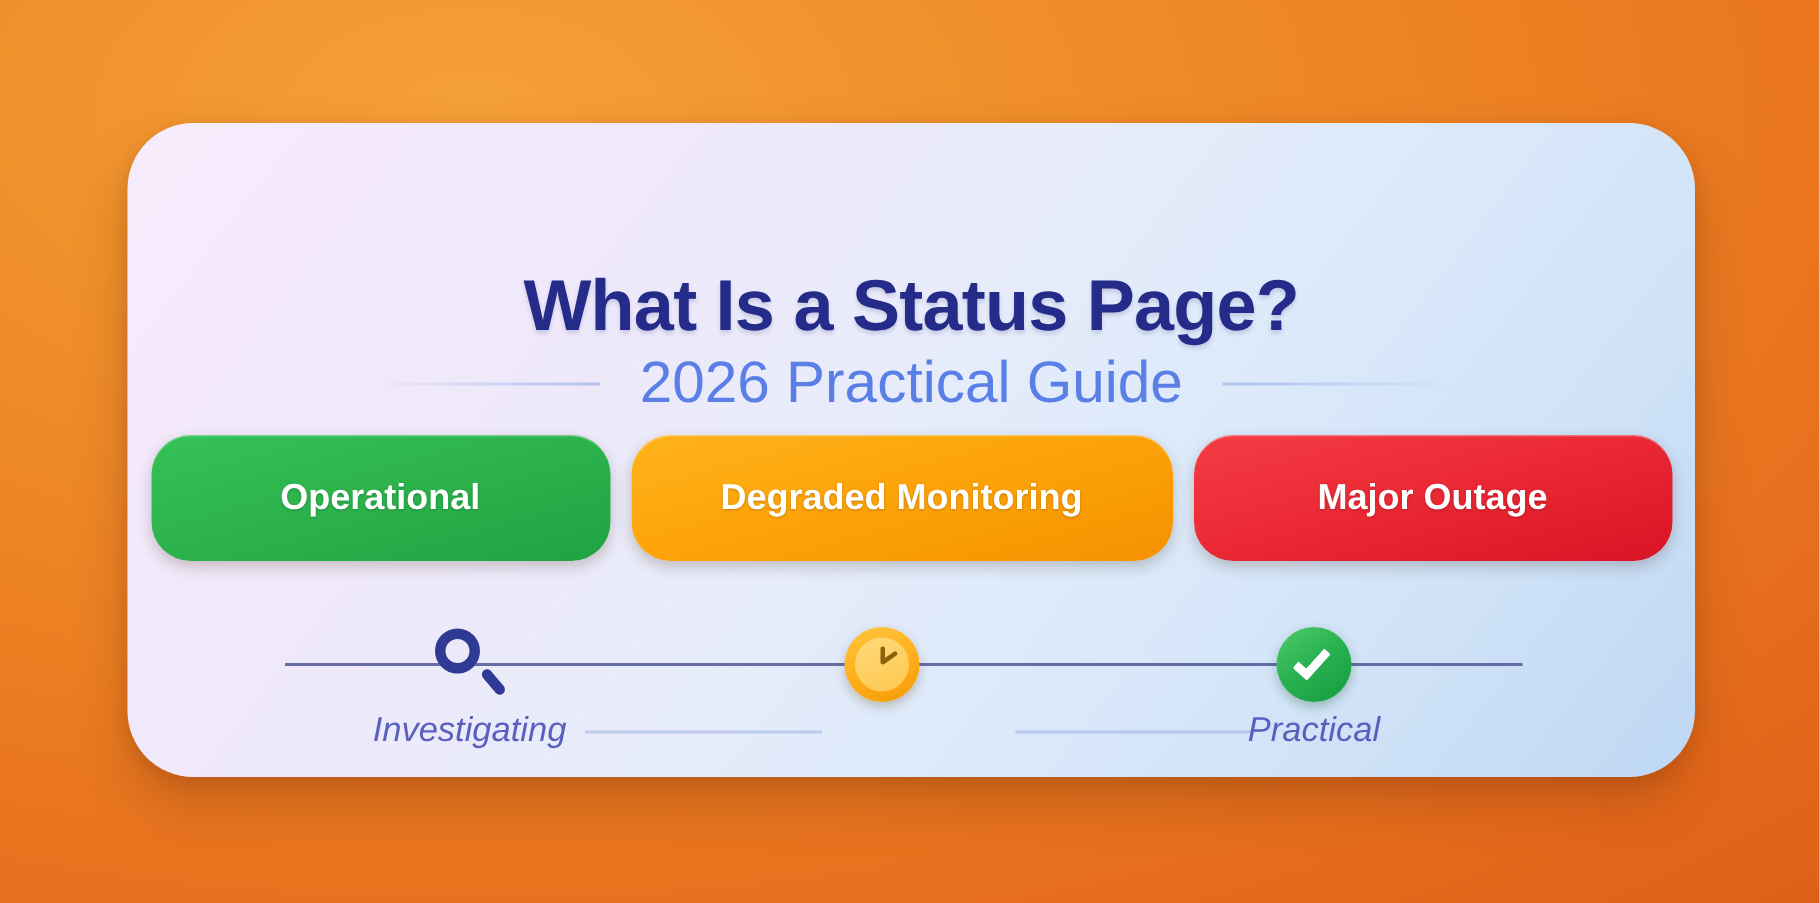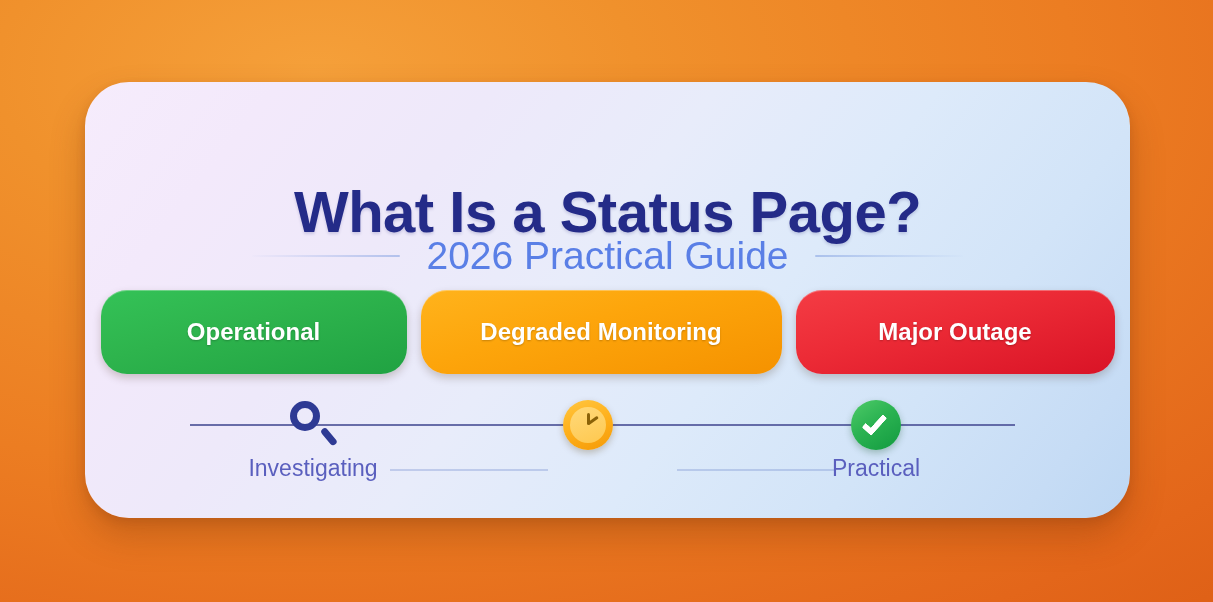--- a/index.html
+++ b/index.html
@@ -45,21 +45,21 @@
       0 4px 10px rgba(120, 50, 10, 0.16);
   }
 
   
   #title {
     position: absolute;
     left: 0;
     top: 48px;
     width: 100%;
     text-align: center;
-    font-size: 58px;
+    font-size: 48px;
     line-height: 86px;
     font-weight: bold;
     letter-spacing: -0.5px;
     color: #242b88;
     text-shadow: 0 2px 3px rgba(40, 40, 120, 0.18);
     white-space: nowrap;
   }
 
   
   #subtitle-row {
@@ -130,23 +130,24 @@
   }
   .pill.outage {
     min-width: 255px;
     background: linear-gradient(165deg, #f43c44 0%, #ec2b36 42%, #d91326 100%);
   }
 
   
   #timeline {
     position: absolute;
     left: 105px;
-    top: 310px;
+    top: 328px;
     width: 825px;
     height: 100px;
+    font-style: italic;
   }
   #track {
     position: absolute;
     left: 0;
     top: 32px;
     width: 825px;
     height: 2px;
     background: #4a5196;
     opacity: 0.82;
   }

